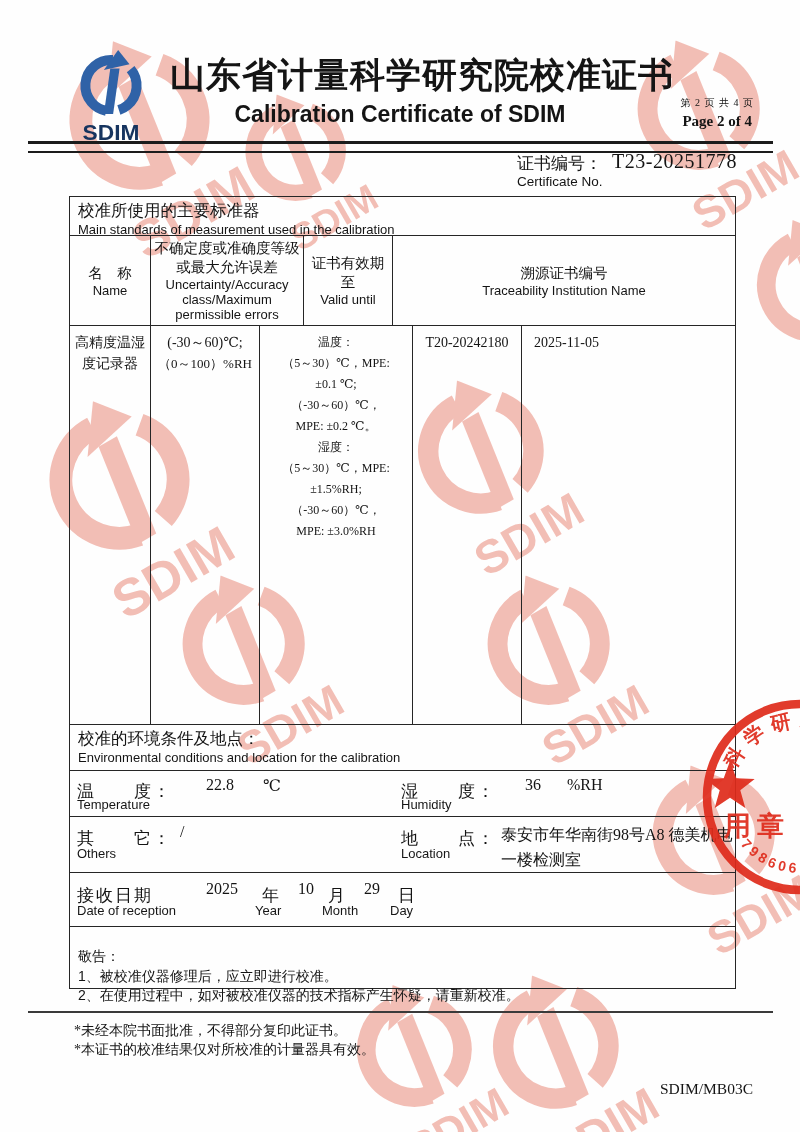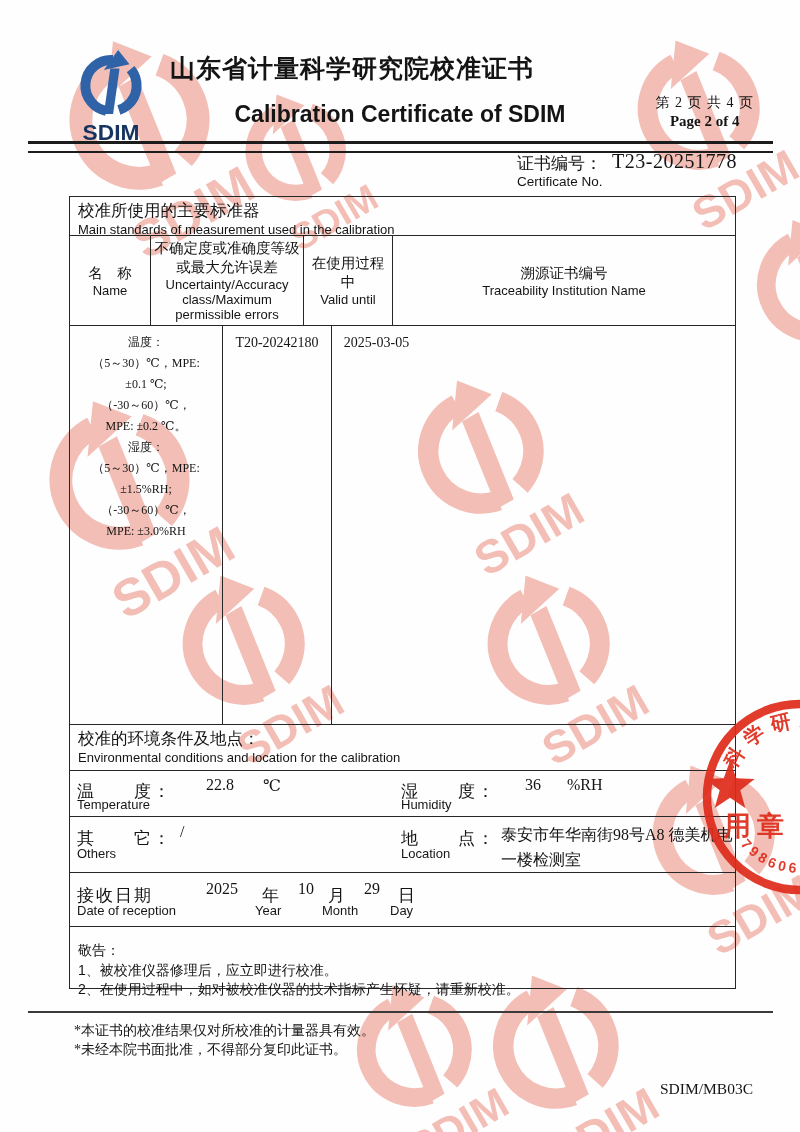--- a/index.html
+++ b/index.html
@@ -10,30 +10,30 @@
     color:#141414;
   }
   
   .wm-layer{position:absolute;inset:0;z-index:1;pointer-events:none;}
   .wm{position:absolute;transform:rotate(-30deg);opacity:.40;}
   
   .hdr{position:absolute;left:0;top:0;width:800px;z-index:2;}
   .logo{position:absolute;left:58px;top:50px;width:106px;height:94px;}
   .title-cn{
     position:absolute;left:170px;top:52px;width:460px;text-align:left;
-    font-size:25px;font-weight:bold;letter-spacing:1px;white-space:nowrap;
+    font-size:35px;font-weight:bold;letter-spacing:1px;white-space:nowrap;
     font-family:"Liberation Serif","DejaVu Serif",serif;
   }
   .title-en{
     position:absolute;left:170px;top:101px;width:460px;text-align:center;
     font-size:23px;font-weight:bold;
     font-family:"Liberation Sans","DejaVu Sans",sans-serif;
   }
   .pageinfo{position:absolute;right:46px;top:94px;text-align:center;line-height:18px;}
-  .pageinfo .cn{font-size:14px;letter-spacing:1px;}
+  .pageinfo .cn{font-size:10px;letter-spacing:1px;}
   .pageinfo .en{font-size:15px;font-weight:bold;}
   .dblrule{position:absolute;left:28px;top:141px;width:745px;height:7px;
     border-top:3px solid #1c1c1c;border-bottom:2px solid #1c1c1c;}
   .certno{position:absolute;left:0;top:150px;width:800px;}
   .certno .cnlab{position:absolute;left:517px;top:2px;font-size:17px;}
   .certno .val{position:absolute;left:612px;top:0;font-size:20px;letter-spacing:.5px;}
   .certno .enlab{position:absolute;left:517px;top:24px;font-size:13.5px;
     font-family:"Liberation Sans","DejaVu Sans",sans-serif;}
   
   .main{
@@ -60,21 +60,21 @@
   .row-line{border-top:1.4px solid #262626;position:relative;box-sizing:border-box;}
   .env-title{height:46px;}
   .pair-row{display:flex;}
   .pair-row .half{position:relative;}
   .lab-cn{font-size:17px;letter-spacing:2px;font-family:"Liberation Sans","DejaVu Sans",sans-serif;margin-top:6px;}
   .lab-en{font-size:13px;font-family:"Liberation Sans","DejaVu Sans",sans-serif;color:#161616;}
   .val{font-size:16px;}
   .temp-row{height:46px;}
   .oth-row{height:56px;}
   .date-row{height:54px;}
-  .notice{height:66px;padding:14px 8px;font-family:"Liberation Sans","DejaVu Sans",sans-serif;font-size:14px;line-height:19.5px;}
+  .notice{height:66px;padding:20px 8px;font-family:"Liberation Sans","DejaVu Sans",sans-serif;font-size:14px;line-height:19.5px;}
   
   .botrule{position:absolute;left:28px;top:1011px;width:745px;border-top:2px solid #3a3a3a;z-index:2;}
   .footnotes{position:absolute;left:74px;top:1021px;z-index:2;font-size:14px;line-height:19px;}
   .doccode{position:absolute;left:660px;top:1080px;z-index:2;font-size:15.5px;}
   
   .seal{position:absolute;left:685px;top:682px;width:230px;height:230px;z-index:3;opacity:.92;}
 </style>
 </head>
 <body>
 
@@ -190,44 +190,49 @@
     <div class="std-head">
       <div class="c1">
         <span class="cn">名　称</span>
         <span class="en">Name</span>
       </div>
       <div class="c3">
         <span class="cn">不确定度或准确度等级或最大允许误差</span>
         <span class="en">Uncertainty/Accuracy class/Maximum permissible errors</span>
       </div>
       <div class="c5">
-        <span class="cn">在使用过程中</span>
+        <span class="cn">证书有效期至</span>
         <span class="en">Valid until</span>
       </div>
       <div class="c6">
         <span class="cn">溯源证书编号</span>
         <span class="en">Traceability Institution Name</span>
       </div>
     </div>
 
     <div class="std-body">
+      <div class="c1">高精度温湿度记录器</div>
+      <div class="c2">
+        <span>(-30～60)℃;</span>
+        <span style="font-size:13px">（0～100）%RH</span>
+      </div>
       <div class="c3">
         <span class="u-line">温度：</span>
         <span class="u-line">（5～30）℃，MPE:</span>
         <span class="u-line">±0.1 ℃;</span>
         <span class="u-line">（-30～60）℃，</span>
         <span class="u-line">MPE: ±0.2 ℃。</span>
         <span class="u-line">湿度：</span>
         <span class="u-line">（5～30）℃，MPE:</span>
         <span class="u-line">±1.5%RH;</span>
         <span class="u-line">（-30～60）℃，</span>
         <span class="u-line">MPE: ±3.0%RH</span>
       </div>
       <div class="c4">T20-20242180</div>
-      <div class="c5">2025-03-05</div>
+      <div class="c5">2025-11-05</div>
     </div>
 
     <div class="row-line env-title sec-title">
       <div class="cn">校准的环境条件及地点：</div>
       <div class="en">Environmental conditions and location for the calibration</div>
     </div>
 
     <div class="row-line temp-row pair-row">
       <div class="half" style="width:325px">
         <span class="lab-cn" style="position:absolute;left:7px;top:3px">温　　度：</span>
@@ -288,18 +293,18 @@
       </text>
       <text x="72" y="153" text-anchor="middle" font-size="27" font-weight="bold" letter-spacing="6" font-family="Liberation Sans, DejaVu Sans, sans-serif" class="js-seal-bottom">用章</text>
       <text font-size="14" font-weight="bold" letter-spacing="3.5" font-family="Liberation Sans, DejaVu Sans, sans-serif">
         <textPath href="#sealArcBot" startOffset="4%" class="js-seal-number">798606</textPath>
       </text>
     </g>
   </svg>
 
   <div class="botrule"></div>
   <div class="footnotes">
+    <div>*未经本院书面批准，不得部分复印此证书。</div>
     <div>*本证书的校准结果仅对所校准的计量器具有效。</div>
-    <div>*未经本院书面批准，不得部分复印此证书。</div>
   </div>
   <div class="doccode">SDIM/MB03C</div>
 
 </div>
 
 </body></html>

